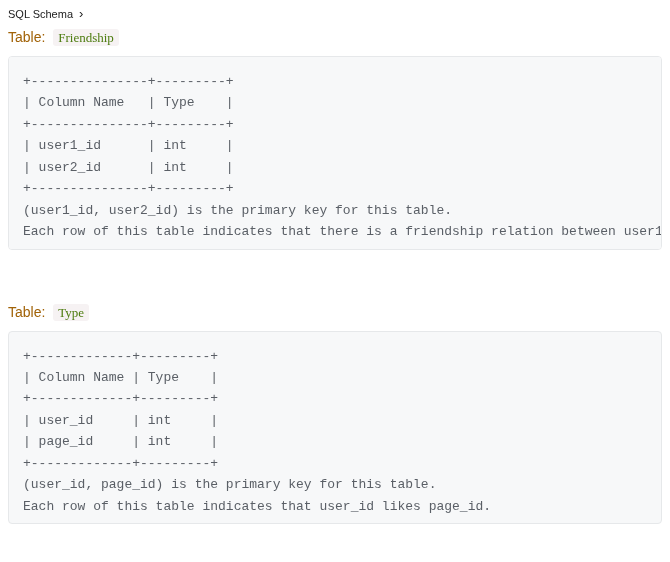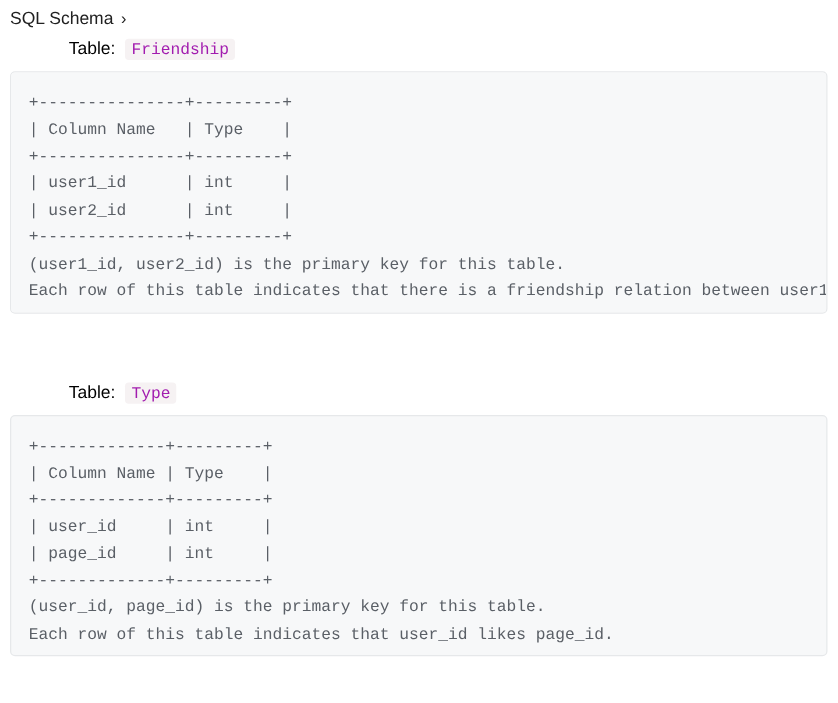--- a/index.html
+++ b/index.html
@@ -12,42 +12,41 @@
     background: #fff;
     width: 670px;
   }
   .schema-header {
     display: flex;
     align-items: center;
     gap: 6px;
     margin-bottom: 8px;
   }
   .schema-header .title {
-    font-size: 14px;
+    font-size: 11px;
     color: #212121;
   }
   .schema-header .chev {
     font-size: 13px;
     color: #222;
   }
   .table-line {
     margin: 4px 0 10px 0;
     font-size: 14px;
     color: #333;
   }
   .table-line .prefix {
-    color: #000000;
+    color: #a16207;
     margin-right: 4px;
-    margin-left: 47px;
   }
   .inline-code {
-    font-family: Liberation Mono, monospace;
+    font-family: Liberation Serif, serif;
     font-size: 13px;
     background: #f6f2f3;
-    color: #a21caf;
+    color: #4d7c0f;
     padding: 1px 5px;
     border-radius: 3px;
   }
   .code-block {
     background: #f7f8f9;
     border: 1px solid #e6e8ea;
     border-radius: 4px;
     padding: 14px 14px 6px 14px;
     margin-bottom: 8px;
     overflow-x: auto;

